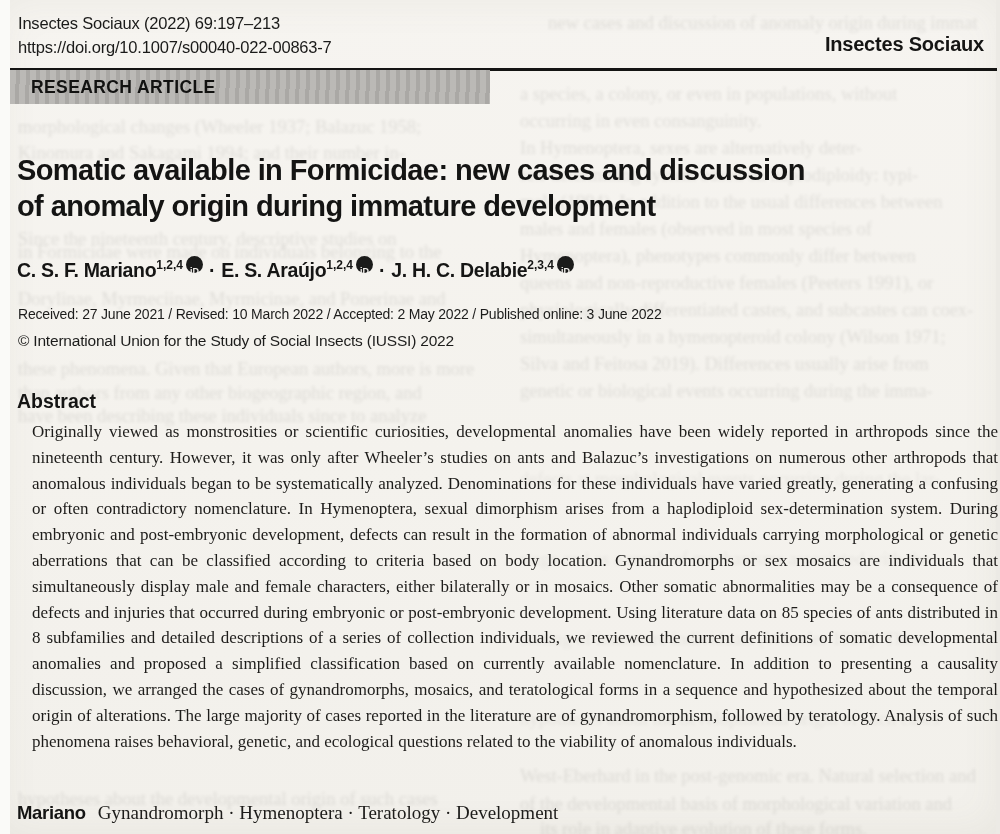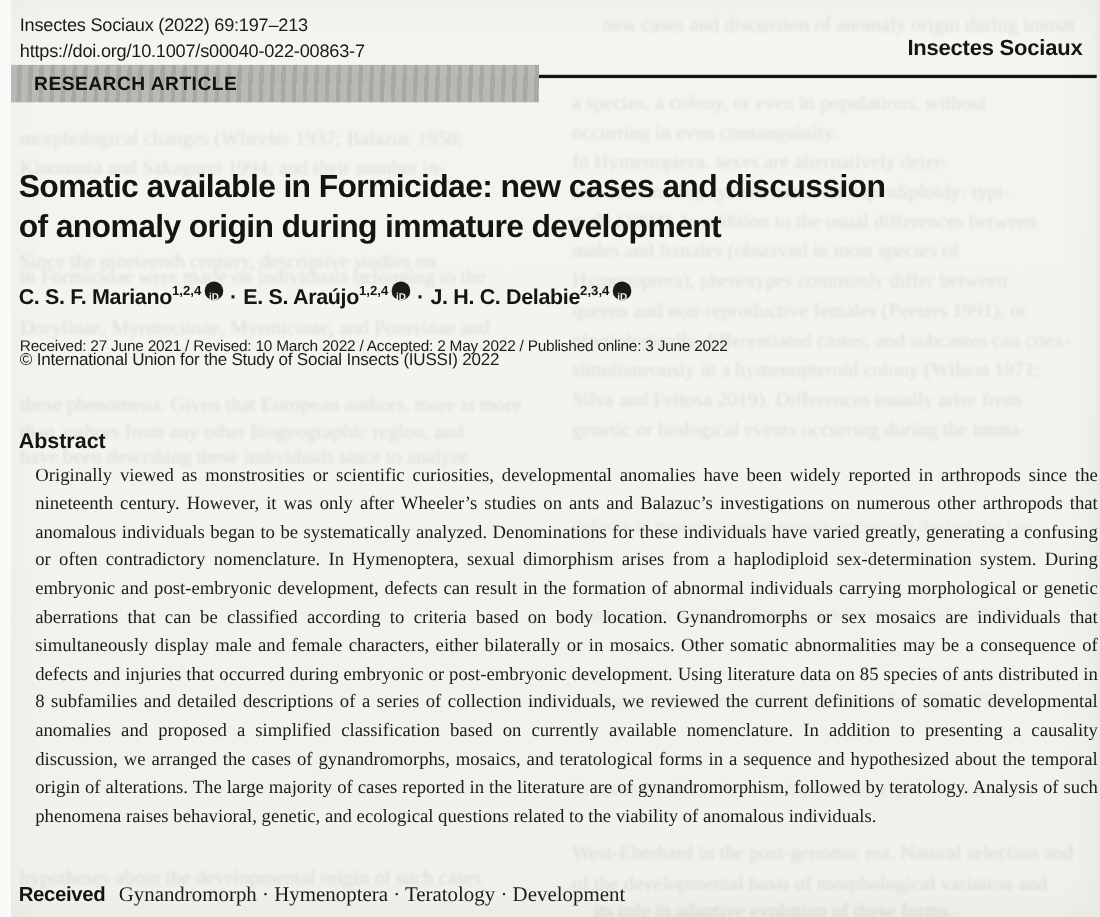--- a/index.html
+++ b/index.html
@@ -54,21 +54,21 @@
   .bl28{top:818px;left:540px;width:440px;}
 
   .content{position:absolute;inset:0;z-index:2;}
 
   .cite{position:absolute;top:14px;left:18px;font-size:16.5px;color:#1a1a19;letter-spacing:-.2px;}
   .doi{position:absolute;top:38px;left:18px;font-size:16.5px;color:#1a1a19;letter-spacing:-.2px;}
   .jname{position:absolute;top:33px;right:16px;font-size:20px;font-weight:bold;color:#151514;letter-spacing:-.2px;}
 
   .rule{position:absolute;top:68px;left:10px;width:987px;height:3px;background:#141413;}
   .badge{
-    position:absolute;top:59px;left:10px;width:480px;height:34px;
+    position:absolute;top:70px;left:10px;width:480px;height:34px;
     background:#b3b1ae;
     background-image:repeating-linear-gradient(92deg,rgba(255,255,255,.10) 0 6px,rgba(0,0,0,.05) 6px 10px);
   }
   .badge span{
     display:block;padding-left:21px;line-height:35px;
     font-size:17.5px;font-weight:bold;letter-spacing:.4px;color:#121211;
   }
 
   h1.title{
     position:absolute;top:152px;left:17px;margin:0;width:820px;
@@ -77,21 +77,21 @@
   .authors{position:absolute;top:256px;left:17px;font-size:19.5px;font-weight:bold;color:#151514;letter-spacing:-.3px;}
   .authors sup{font-size:12px;position:relative;top:-1px;vertical-align:super;letter-spacing:0;}
   .orcid{
     display:inline-block;width:17px;height:17px;border-radius:50%;
     background:#1b1b1a;margin-left:3px;vertical-align:3px;text-align:center;
   }
   .orcid i{font-style:normal;font-size:9px;line-height:17px;font-weight:bold;color:#f4f2ee;letter-spacing:0;}
   .sep{margin:0 6px;font-weight:bold;}
 
   .history{position:absolute;top:306px;left:18px;font-size:14px;color:#1c1c1b;letter-spacing:-.2px;}
-  .copyright{position:absolute;top:319px;left:18px;font-size:15.5px;color:#1c1c1b;letter-spacing:-.2px;}
+  .copyright{position:absolute;top:332px;left:18px;font-size:15.5px;color:#1c1c1b;letter-spacing:-.2px;}
 
   h2.abs-head{position:absolute;top:390px;left:17px;margin:0;font-size:19.5px;font-weight:bold;color:#141413;}
   .abstract{
     position:absolute;top:419px;left:32px;width:966px;margin:0;
     font-family:Liberation Serif, serif;font-size:17px;line-height:25.8px;
     text-align:justify;color:#1d1c1a;
   }
   .keywords{position:absolute;top:802px;left:17px;font-size:19px;color:#1d1c1a;}
   .keywords b{font-family:"Liberation Sans",sans-serif;font-size:18.5px;letter-spacing:-.3px;color:#141413;margin-right:12px;}
   .keywords span{font-family:"Liberation Serif",serif;}
@@ -152,16 +152,16 @@
       <span class="author"><span>C. S. F. Mariano</span><sup>1,2,4</sup><span class="orcid"><i>iD</i></span></span><span class="sep">·</span><span class="author"><span>E. S. Araújo</span><sup>1,2,4</sup><span class="orcid"><i>iD</i></span></span><span class="sep">·</span><span class="author"><span>J. H. C. Delabie</span><sup>2,3,4</sup><span class="orcid"><i>iD</i></span></span>
     </div>
 
     <div class="history">Received: 27 June 2021 / Revised: 10 March 2022 / Accepted: 2 May 2022 / Published online: 3 June 2022</div>
     <div class="copyright">© International Union for the Study of Social Insects (IUSSI) 2022</div>
 
     <h2 class="abs-head">Abstract</h2>
     <p class="abstract">Originally viewed as monstrosities or scientific curiosities, developmental anomalies have been widely reported in arthropods since the nineteenth century. However, it was only after Wheeler’s studies on ants and Balazuc’s investigations on numerous other arthropods that anomalous individuals began to be systematically analyzed. Denominations for these individuals have varied greatly, generating a confusing or often contradictory nomenclature. In Hymenoptera, sexual dimorphism arises from a haplodiploid sex-determination system. During embryonic and post-embryonic development, defects can result in the formation of abnormal individuals carrying morphological or genetic aberrations that can be classified according to criteria based on body location. Gynandromorphs or sex mosaics are individuals that simultaneously display male and female characters, either bilaterally or in mosaics. Other somatic abnormalities may be a consequence of defects and injuries that occurred during embryonic or post-embryonic development. Using literature data on 85 species of ants distributed in 8 subfamilies and detailed descriptions of a series of collection individuals, we reviewed the current definitions of somatic developmental anomalies and proposed a simplified classification based on currently available nomenclature. In addition to presenting a causality discussion, we arranged the cases of gynandromorphs, mosaics, and teratological forms in a sequence and hypothesized about the temporal origin of alterations. The large majority of cases reported in the literature are of gynandromorphism, followed by teratology. Analysis of such phenomena raises behavioral, genetic, and ecological questions related to the viability of anomalous individuals.</p>
 
     <div class="keywords">
-      <b>Received</b><span>Gynandromorph · Hymenoptera · Teratology · Development</span>
+      <b>Mariano</b><span>Gynandromorph · Hymenoptera · Teratology · Development</span>
     </div>
   </div>
 </div>
 
 </body></html>

